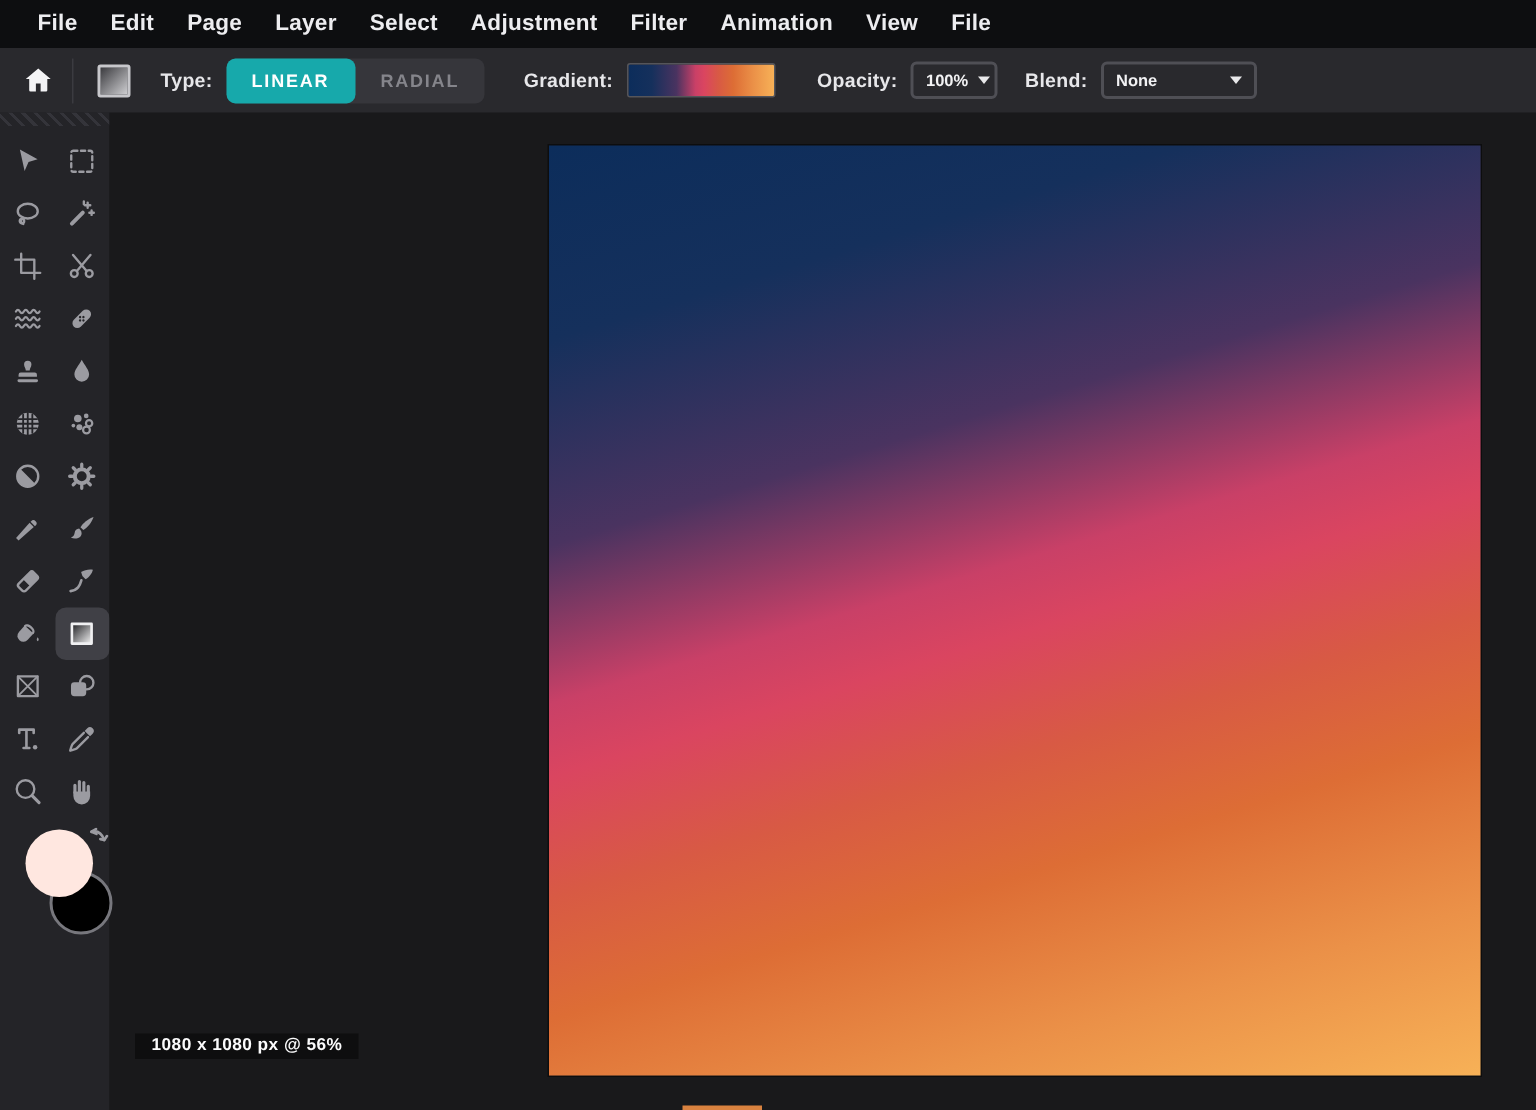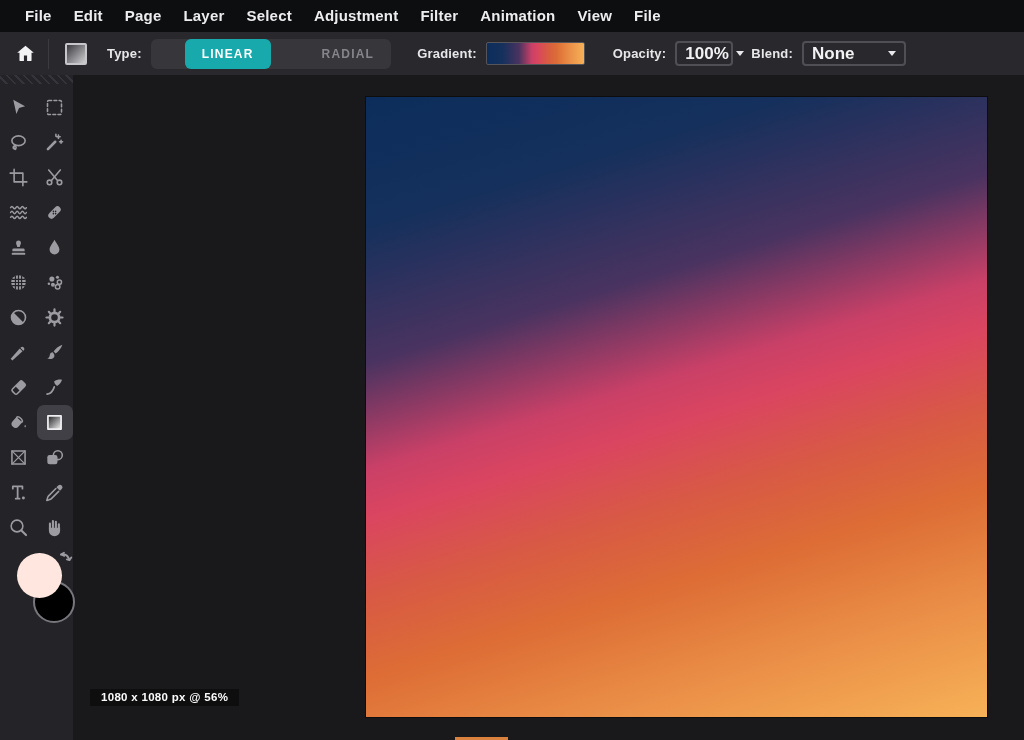--- a/index.html
+++ b/index.html
@@ -16,26 +16,26 @@
   .options-bar { position:absolute; left:0; top:32px; width:1024px; height:43px;
     background:#29292d; display:flex; align-items:center; padding-left:12px; z-index:4; }
   .home-btn { width:26px; height:26px; display:flex; align-items:center; justify-content:center; margin-right:10px; }
   .vsep { width:1px; height:30px; background:#3b3b40; margin-right:16px; }
   .grad-indicator { width:22px; height:22px; border:2px solid #c7c7cb; border-radius:2px;
     background:linear-gradient(135deg,#3a3a3e 0%,#cfcfd2 100%); margin-right:20px; }
   .opt-label { color:#e7e7ea; font-size:13px; font-weight:600; letter-spacing:.2px; margin-right:9px; }
   .seg-group { display:flex; background:#36363b; border-radius:6px; margin-right:26px; }
   .seg-btn { font-size:12px; font-weight:700; letter-spacing:1.2px; padding:8px 17px;
     border:none; border-radius:6px; background:transparent; color:#85858b; cursor:pointer;
-    font-family:"Liberation Sans", sans-serif;margin-left:34px; }
+    font-family:"Liberation Sans", sans-serif; }
   .seg-btn.active { color:#ffffff; }
   .grad-swatch { width:99px; height:23px; border:1px solid #55555a; border-radius:2px; margin-right:28px; }
   .select-box { display:flex; align-items:center; justify-content:space-between;
     border:2px solid #4f4f55; border-radius:4px; height:25px; padding:0 8px;
-    color:#f2f2f4; font-size:17px; font-weight:700; margin-right:18px; cursor:pointer; background:#29292d; }
+    color:#f2f2f4; font-size:11px; font-weight:700; margin-right:18px; cursor:pointer; background:#29292d; }
   .select-box .caret { width:0; height:0; border-left:4.5px solid transparent;
     border-right:4.5px solid transparent; border-top:5.5px solid #e8e8ea; margin-left:7px; }
   .sel-opacity { width:58px; }
   .sel-blend { width:104px; }
 
   
   .workspace { position:absolute; left:0; top:75px; width:1024px; height:665px; }
 
   .tool-panel { position:absolute; left:0; top:0; width:73px; height:665px;
     background:#242428; }

